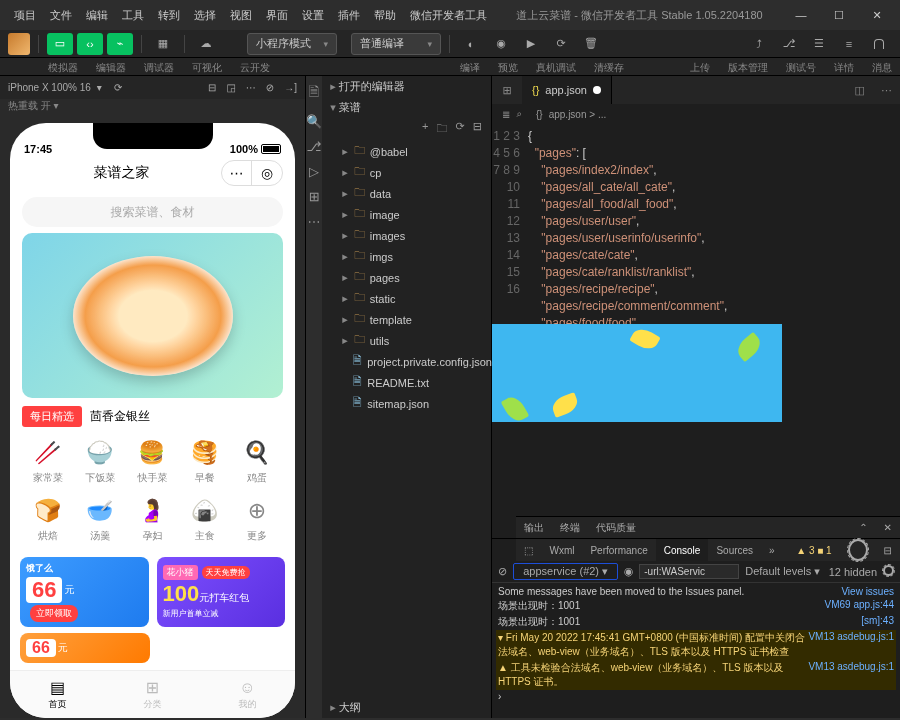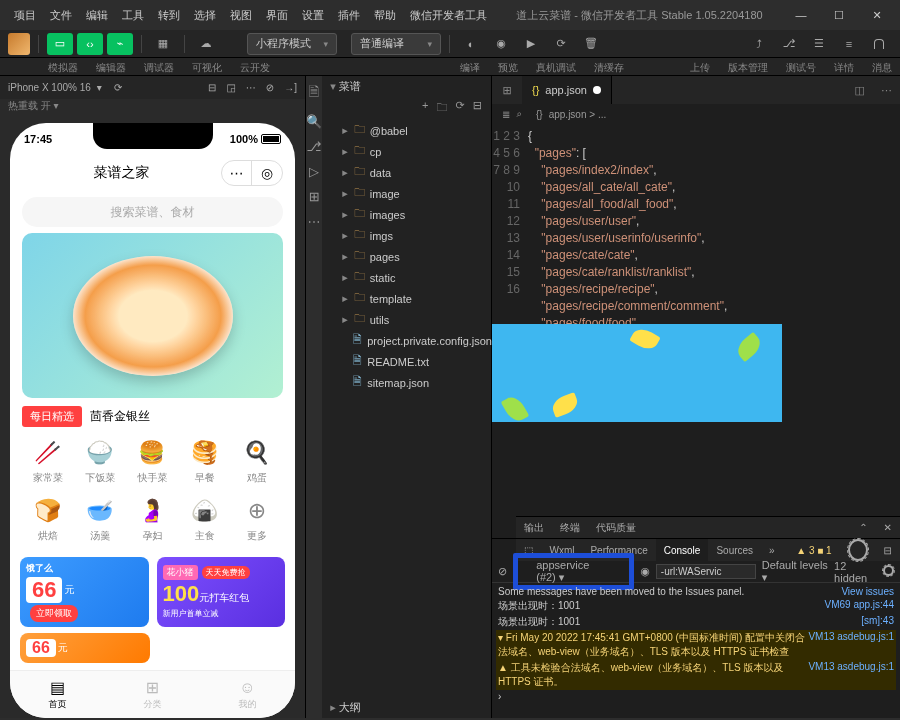--- a/index.html
+++ b/index.html
@@ -17,21 +17,21 @@
 .toolbar2 { height:18px; background:#252525; display:flex; padding:0 8px; gap:18px; color:#888; font-size:10px; align-items:flex-end; border-bottom:1px solid #000; }
 .dropdown { height:22px; background:#3a3a3a; border:1px solid #555; border-radius:3px; padding:0 8px; display:flex; align-items:center; gap:4px; min-width:90px; cursor:pointer; color:#ccc; }
 .dropdown::after { content:"▾"; margin-left:auto; color:#888; font-size:9px; }
 .main { display:flex; height:642px; }
 .sim-area { width:306px; background:#2a2a2a; display:flex; flex-direction:column; border-right:1px solid #000; }
 .sim-header { height:24px; display:flex; align-items:center; padding:0 8px; color:#aaa; font-size:10px; background:#252525; gap:6px; }
 .sim-header .dots { margin-left:auto; display:flex; gap:10px; }
 .phone { flex:1; display:flex; justify-content:center; align-items:flex-start; padding:8px 8px 0 8px; }
 .device { width:285px; height:595px; background:#fff; border-radius:36px; position:relative; overflow:hidden; color:#000; }
 .notch { position:absolute; top:0; left:50%; transform:translateX(-50%); width:120px; height:26px; background:#000; border-radius:0 0 14px 14px; z-index:5; }
-.statusbar { height:32px; display:flex; align-items:center; padding:0 14px; font-size:11px; font-weight:600; }
+.statusbar { height:32px; display:flex; align-items:flex-end; padding:0 14px; font-size:11px; font-weight:600; }
 .statusbar .right { margin-left:auto; display:flex; gap:3px; align-items:center; }
 .navbar { height:36px; display:flex; align-items:center; padding:0 12px; font-size:14px; }
 .navbar .nbtitle { flex:1; text-align:center; font-weight:500; }
 .capsule { display:flex; align-items:center; gap:0; border:1px solid #ddd; border-radius:14px; overflow:hidden; height:26px; }
 .capsule span { width:30px; text-align:center; line-height:24px; }
 .capsule span:first-child { border-right:1px solid #ddd; }
 .searchbar { margin:6px 12px; height:30px; background:#f6f6f6; border-radius:15px; display:flex; align-items:center; justify-content:center; color:#aaa; font-size:12px; }
 .hero { margin:6px 12px; height:165px; background:linear-gradient(135deg,#7fd5e8 0%,#b2f0d2 100%); border-radius:10px; position:relative; overflow:hidden; display:flex; align-items:center; justify-content:center; }
 .hero .plate { width:160px; height:120px; background:radial-gradient(ellipse,#ffeac8 30%,#e8a05a 60%,#fff 75%); border-radius:50%; box-shadow:0 6px 14px rgba(0,0,0,.2); filter:saturate(1.2); }
 .titleline { display:flex; align-items:center; gap:8px; margin:8px 12px; }
@@ -305,20 +305,21 @@
     <div class="exp-wrap">
       <div class="activity">
         <span>🗎</span>
         <span>🔍</span>
         <span>⎇</span>
         <span>▷</span>
         <span>⊞</span>
         <span>⋯</span>
       </div>
       <div class="exp-body">
+        <div class="exp-section">打开的编辑器</div>
         <div class="exp-section open">菜谱</div>
         <div class="exp-actions">
           <span>+</span>
           <span>🗀</span>
           <span>⟳</span>
           <span>⊟</span>
         </div>
         <div class="tree" id="tree">
             <div class="row dir">
               <span class="tri">▸</span>
@@ -470,21 +471,21 @@
         <span>»</span>
         <div style="flex:1"></div>
         <span style="color:#f5d376">▲ 3 ■ 1</span>
         <span>
             <span class="icn-gear"></span>
           </span>
         <span>⊟</span>
       </div>
       <div class="dt-sub">
         <span>⊘</span>
-        <span style="border:5px solid #1d4ed8;padding:1px 18px;border-radius:2px"><span>appservice (#2)</span> ▾</span>
+        <span style="border:1px solid #1d4ed8;padding:1px 9px;border-radius:2px"><span>appservice (#2)</span> ▾</span>
         <span>◉</span>
         <input style="background: rgb(42, 42, 42); border: 1px solid rgb(68, 68, 68); color: rgb(204, 204, 204); font-size: 10px; padding: 1px 4px; width: 100px;" value="-url:WAServic">
         <span><span>Default levels</span> ▾</span>
         <span style="margin-left:auto">12 hidden</span>
         <span><span class="icn-gear"></span></span>
       </div>
       <div class="dt-body" id="console">
           <div class="line ">
             <span class="msg">Some messages have been moved to the Issues panel.</span>
             <span class="src">View issues</span>

